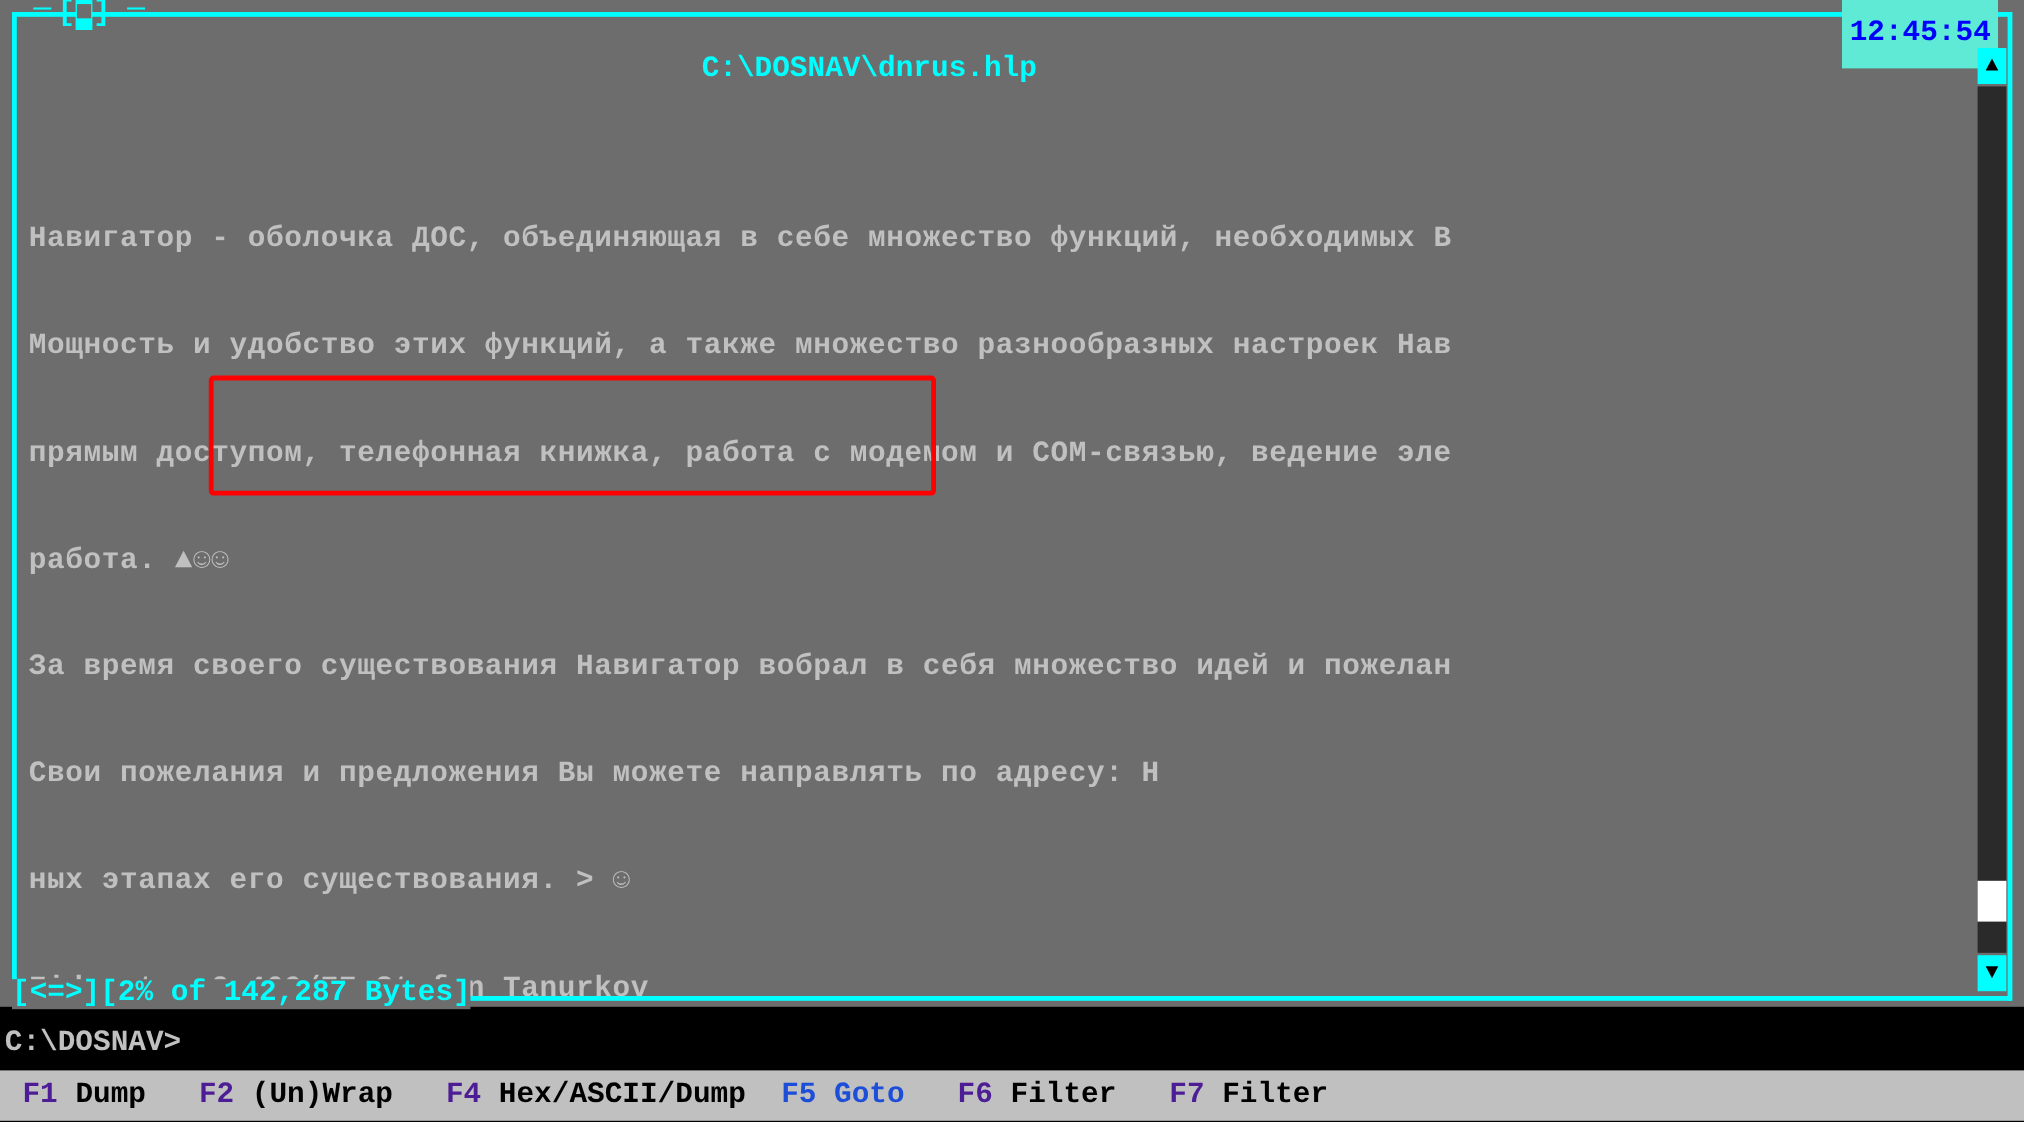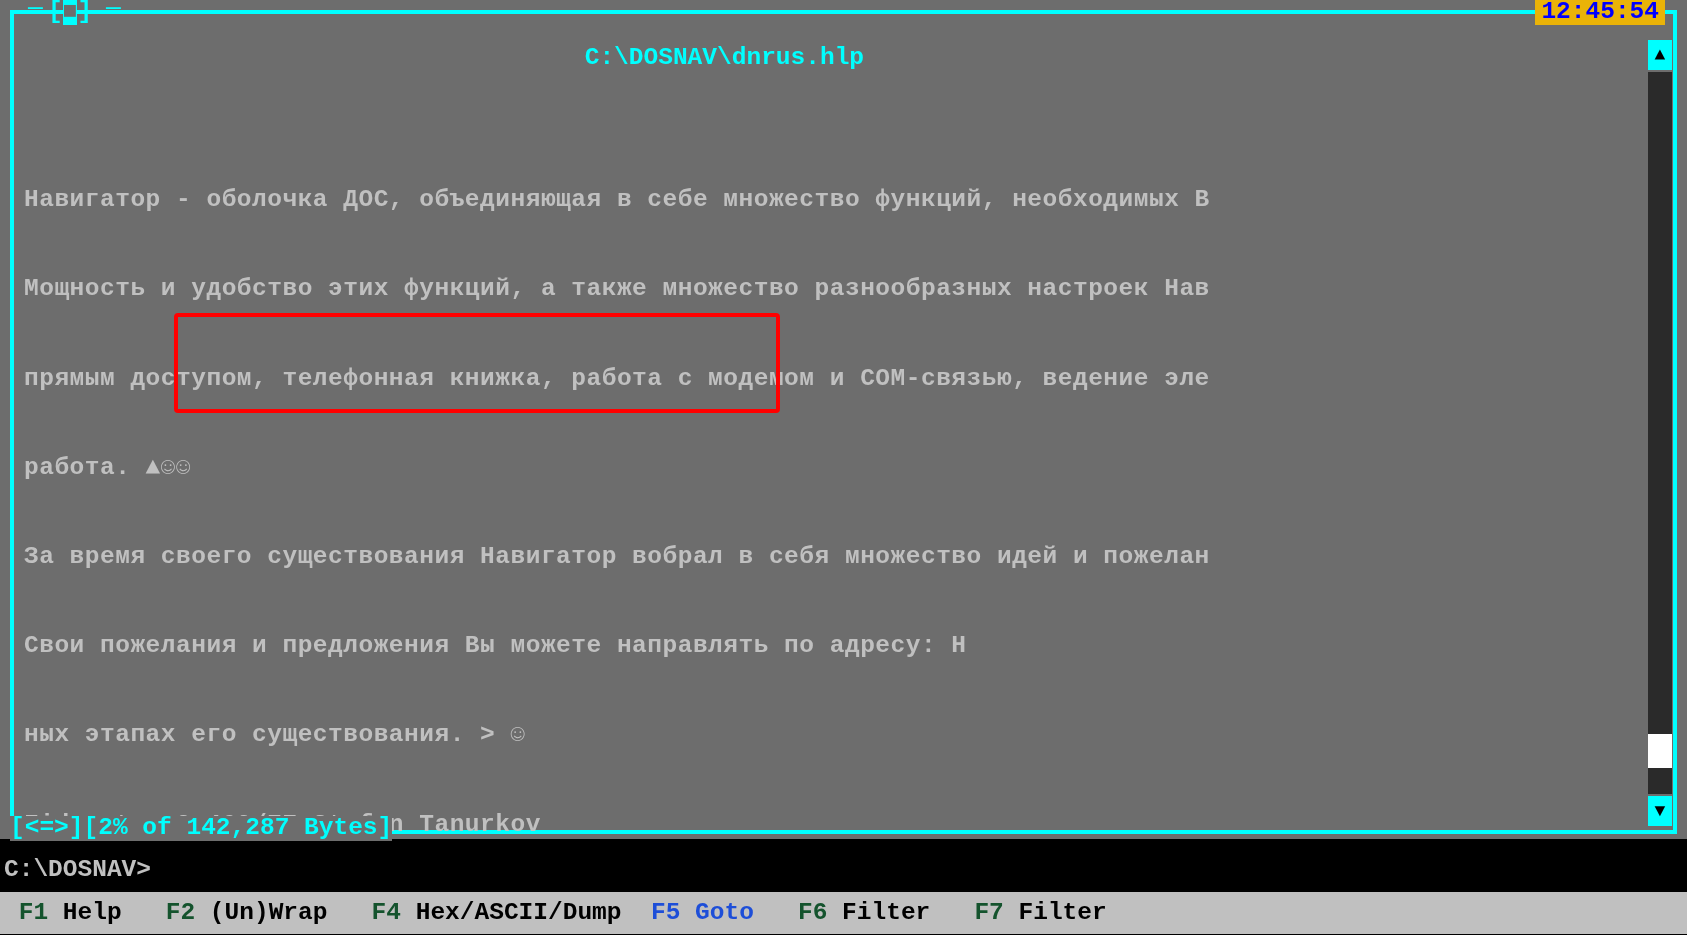--- a/index.html
+++ b/index.html
@@ -64,23 +64,23 @@
   }
   .title-path{
     color:#00ffff;
     white-space:pre;
     margin-top:46px;
   }
   .clock{
     position:absolute;
     right:22px;
     top:0;
-    background:#eab308;
+    background:#5eead4;
     color:#0000ff;
-    padding:0 6px;
+    padding:16px 6px;
   }
   .content{
     position:absolute;
     left:24px;
     top:42px;
     width:1630px;
     color:#c0c0c0;
     white-space:pre;
     letter-spacing:0.5px;
   }
@@ -155,21 +155,21 @@
     left:0;
     top:892px;
     width:100%;
     height:42px;
     background:#c0c0c0;
     color:#000;
     white-space:pre;
     line-height:42px;
     padding-left:4px;
   }
-  .fkey{color:#14532d;}
+  .fkey{color:#4c1d95;}
   .fkey-dim{color:#1d4ed8;text-align:center;}
 </style>
 </head>
 <body>
 
 <div class="screen">
 
   <div class="viewer">
 
     <div class="frame-h frame-top"></div>
@@ -219,15 +219,15 @@
       </div>
       <div class="scroll-arrow down">▼</div>
     </div>
 
     <div class="status-bar">[&lt;=&gt;][2% of 142,287 Bytes]</div>
 
   </div>
 
   <div class="prompt-line">C:\DOSNAV&gt;</div>
 
-  <div class="fkey-line"> <span class="fkey">F1</span> <span>Help</span>   <span class="fkey">F2</span> <span>(Un)Wrap</span>   <span class="fkey">F4</span> <span>Hex/ASCII/Dump</span>  <span class="fkey-dim">F5</span> <span class="fkey-dim">Goto</span>   <span class="fkey">F6</span> <span>Filter</span>   <span class="fkey">F7</span> <span>Filter</span></div>
+  <div class="fkey-line"> <span class="fkey">F1</span> <span>Dump</span>   <span class="fkey">F2</span> <span>(Un)Wrap</span>   <span class="fkey">F4</span> <span>Hex/ASCII/Dump</span>  <span class="fkey-dim">F5</span> <span class="fkey-dim">Goto</span>   <span class="fkey">F6</span> <span>Filter</span>   <span class="fkey">F7</span> <span>Filter</span></div>
 
 </div>
 
 </body></html>

